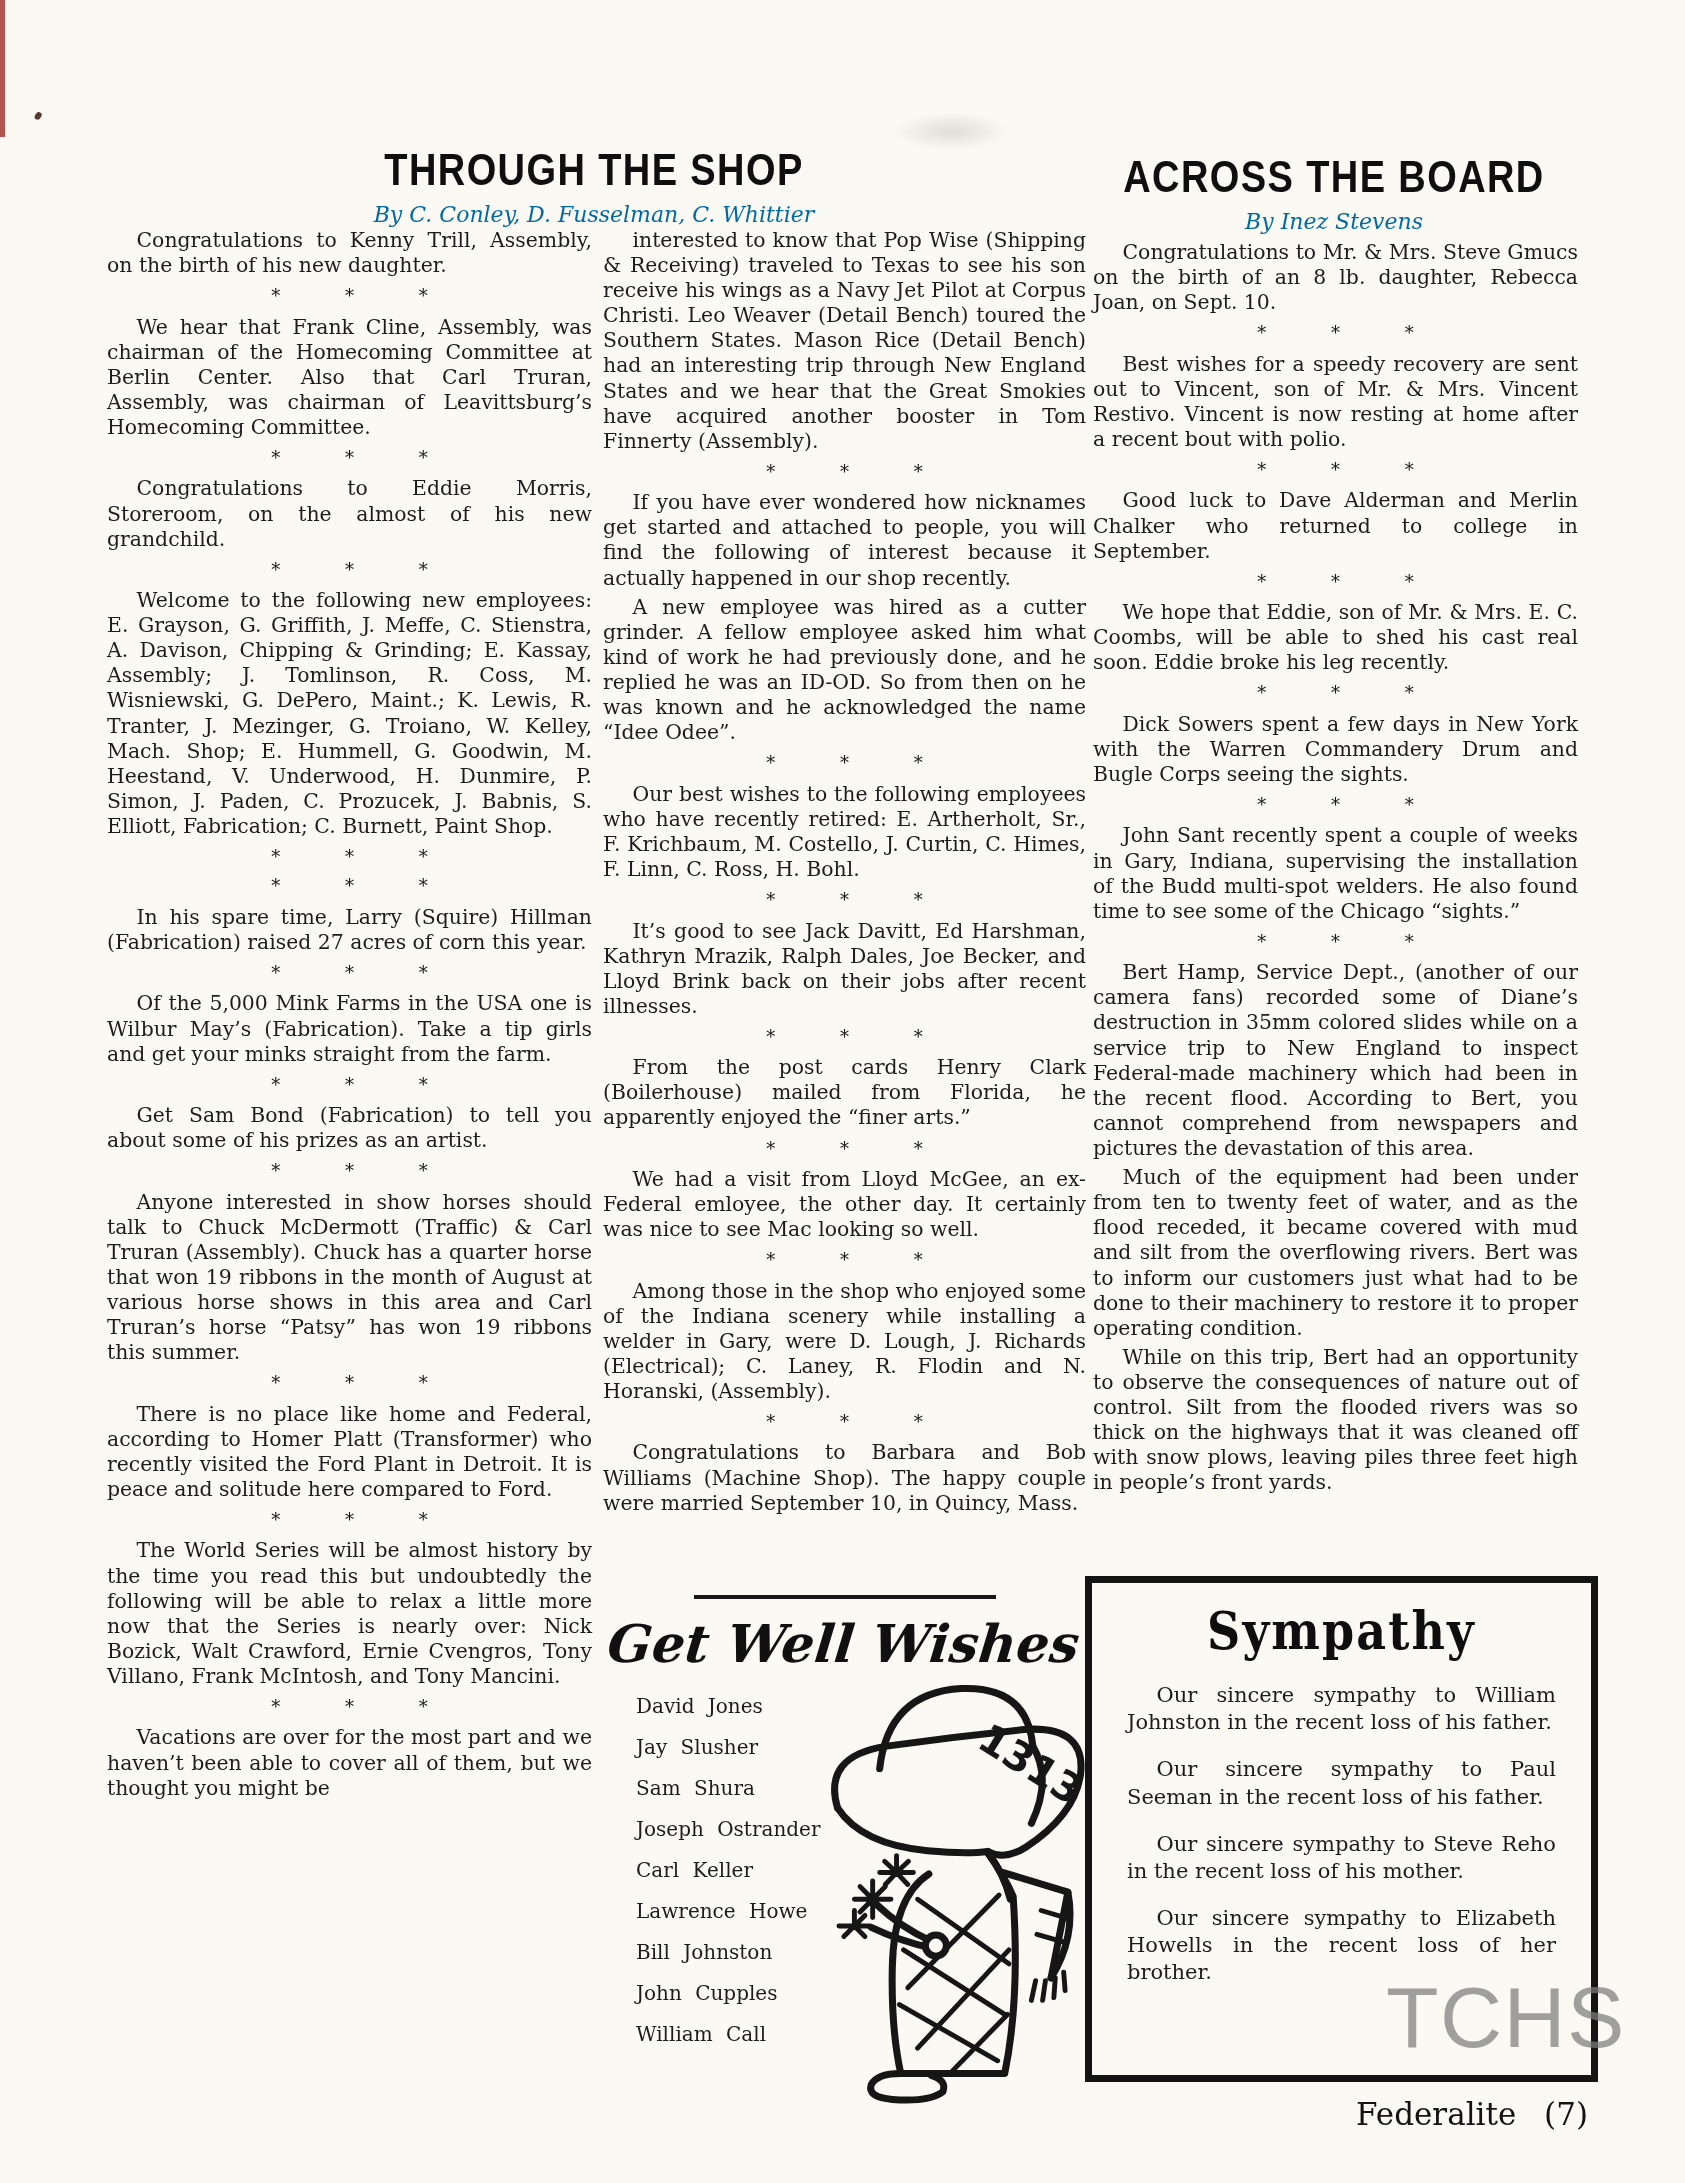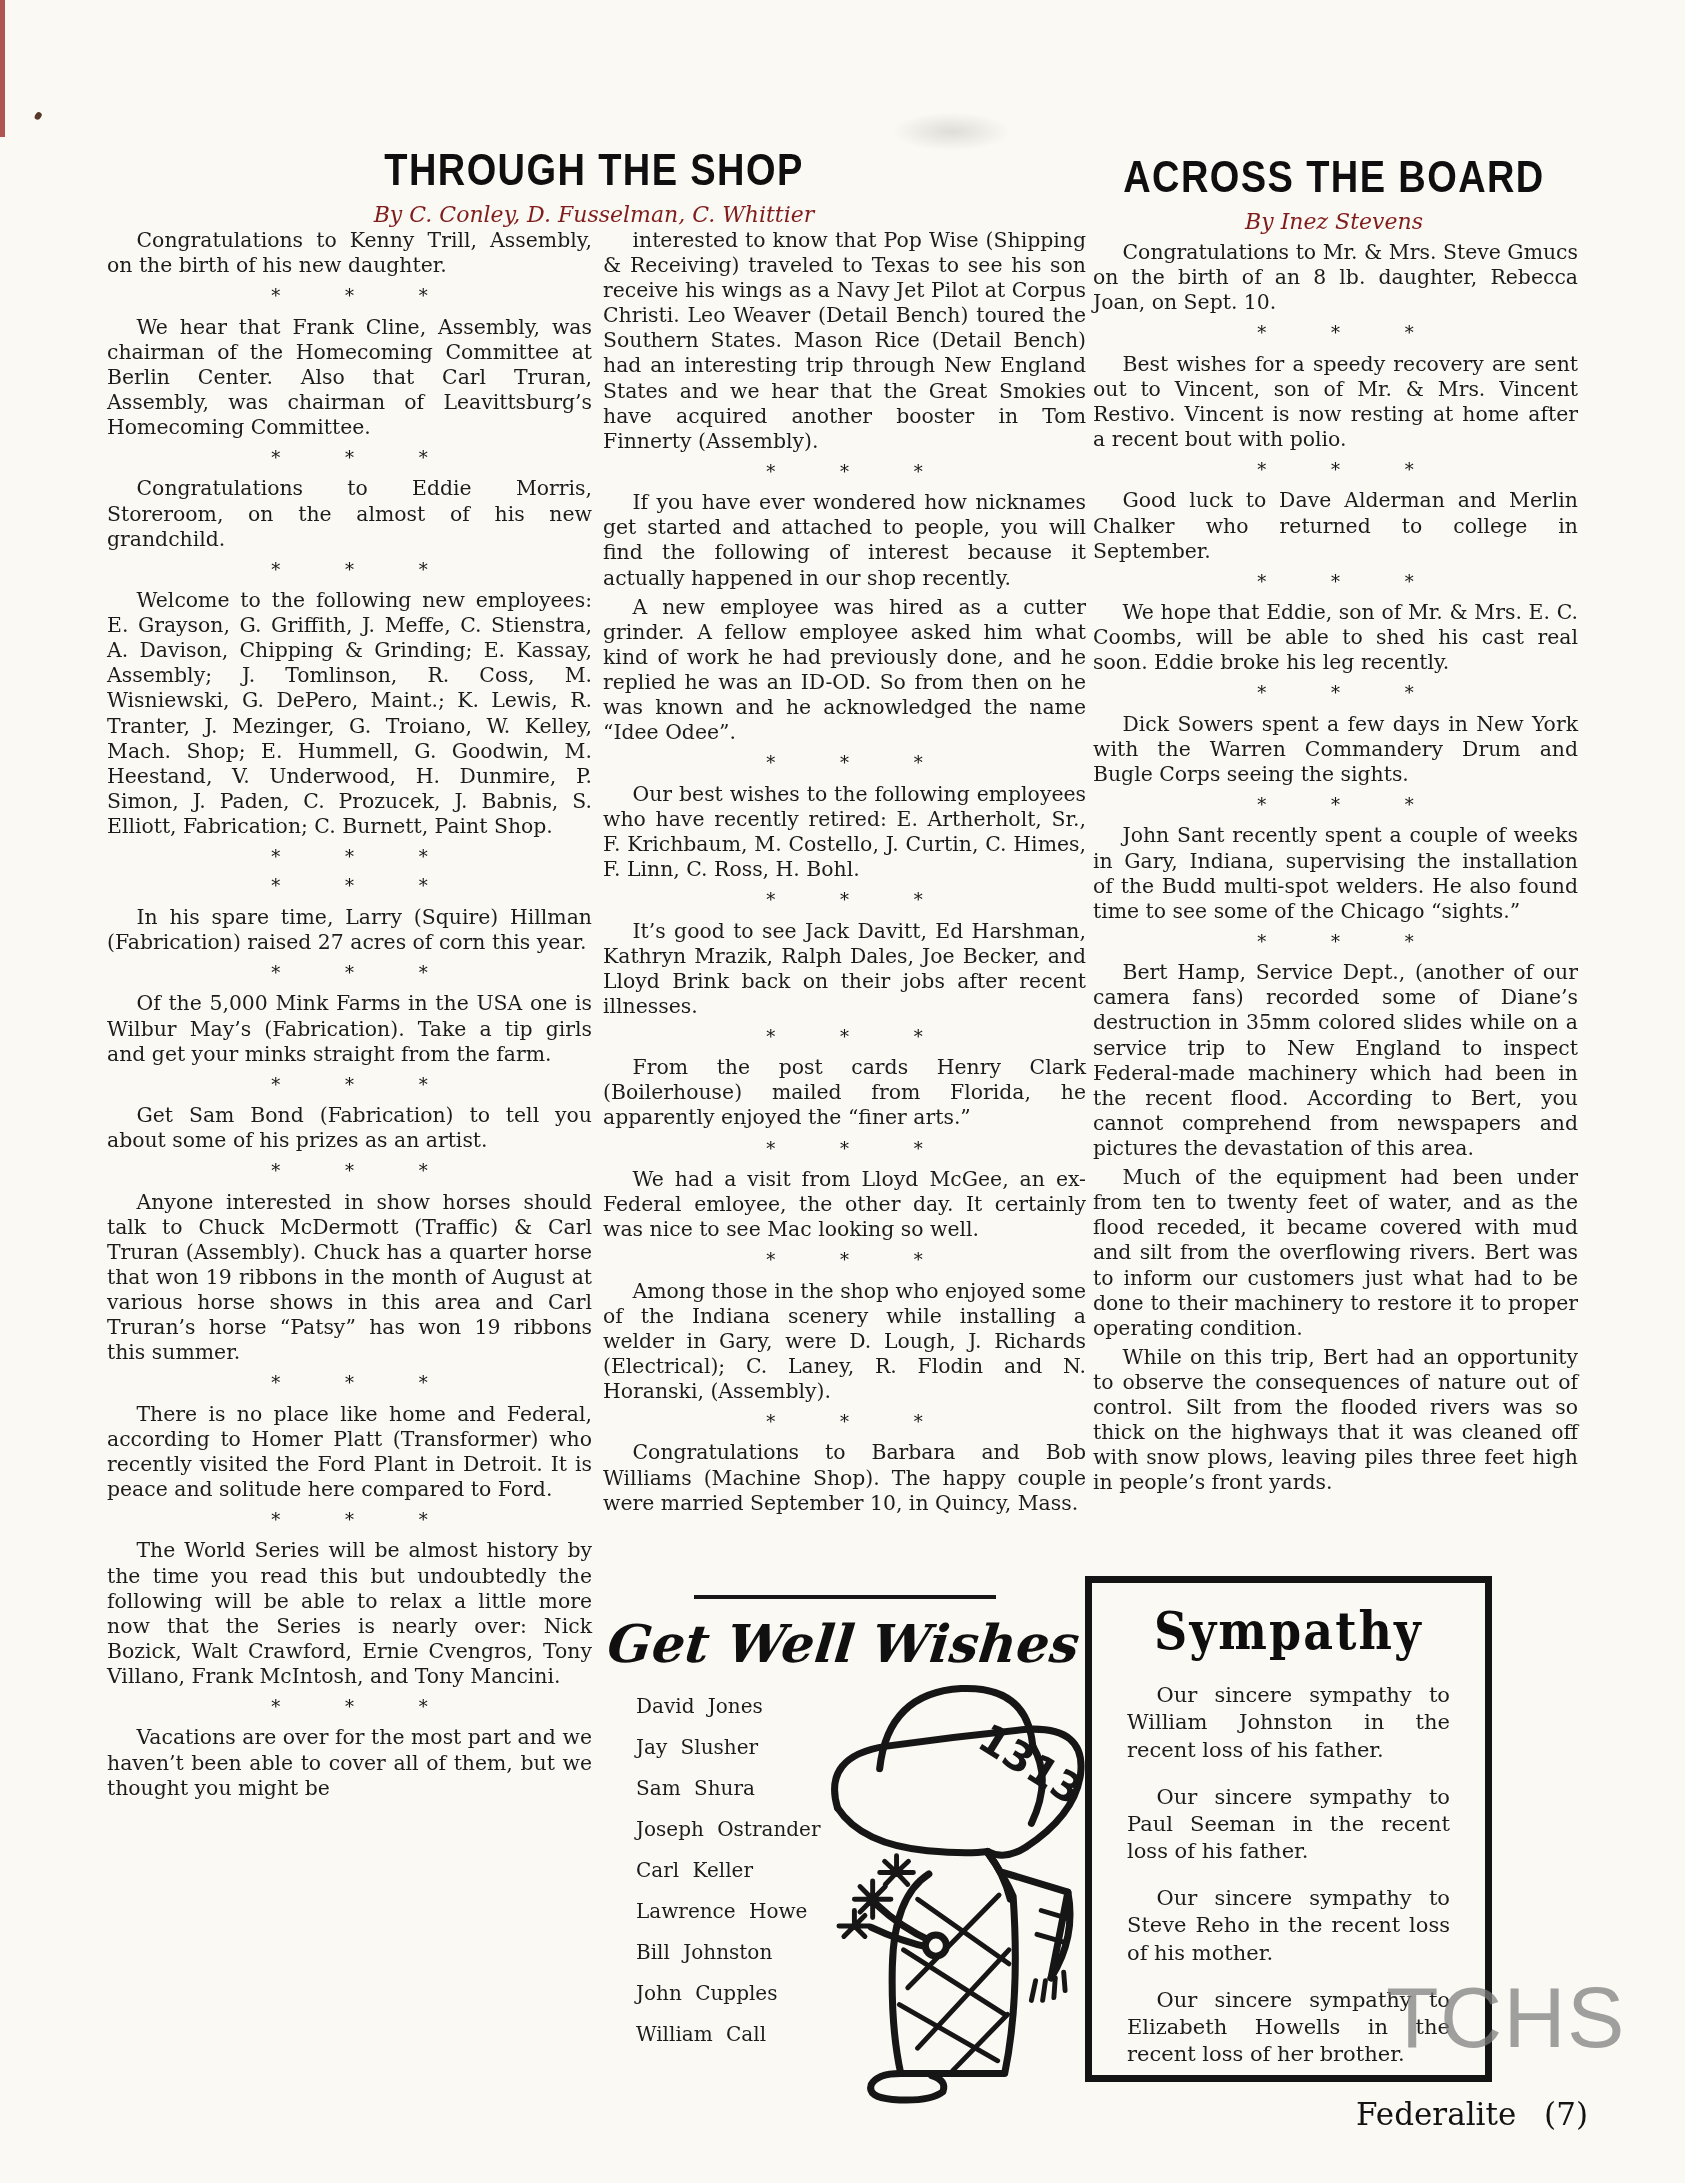--- a/index.html
+++ b/index.html
@@ -20,21 +20,21 @@
     text-align:center;
     color:#0f0f0f;
     transform:scaleY(1.18);
     margin:0;
   }
   .byline{
     font-style:italic;
     font-size:22px;
     text-align:center;
     margin:9.8px 0 0;
-    color:#7f1d1d;
+    color:#0369a1;
   }
   .header-block{position:absolute;}
   #tts-header{left:105px;top:149px;width:978px;}
   #atb-header{left:1090px;top:156px;width:488px;}
 
   
   .textcol{position:absolute;width:485px;}
   #col1{left:107px;top:228px;}
   #col2{left:603px;top:228px;width:483px;}
   #col3{left:1093px;top:240px;}
@@ -75,21 +75,21 @@
   .name{
     font-size:20px;
     margin:0 16px 17px;
     word-spacing:7px;
     text-indent:0;
   }
   #getwell-cartoon{position:absolute;left:794px;top:1663px;width:302px;height:443px;}
 
   
   #sympathy-box{
-    position:absolute;left:1085px;top:1576px;width:407px;height:506px;
+    position:absolute;left:1085px;top:1576px;width:513px;height:506px;
     border:7px solid #141414;
     box-sizing:border-box;
     background:#fbf9f4;
     padding:21px 35px 8px 35px;
   }
   #sympathy-head{
     font-weight:700;
     font-size:46px;
     text-align:center;
     letter-spacing:2.1px;

